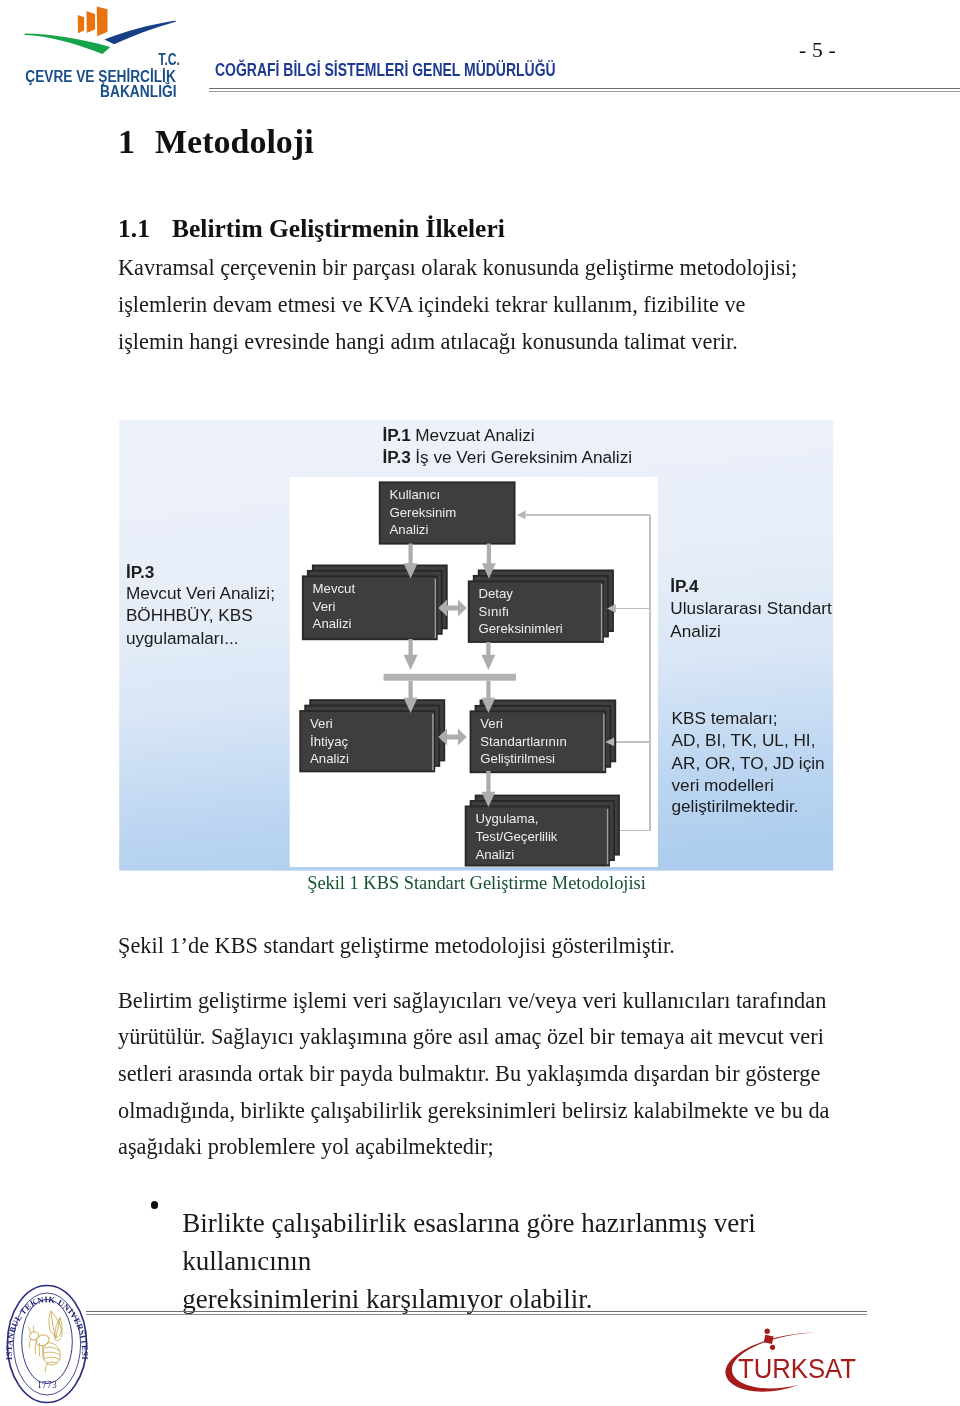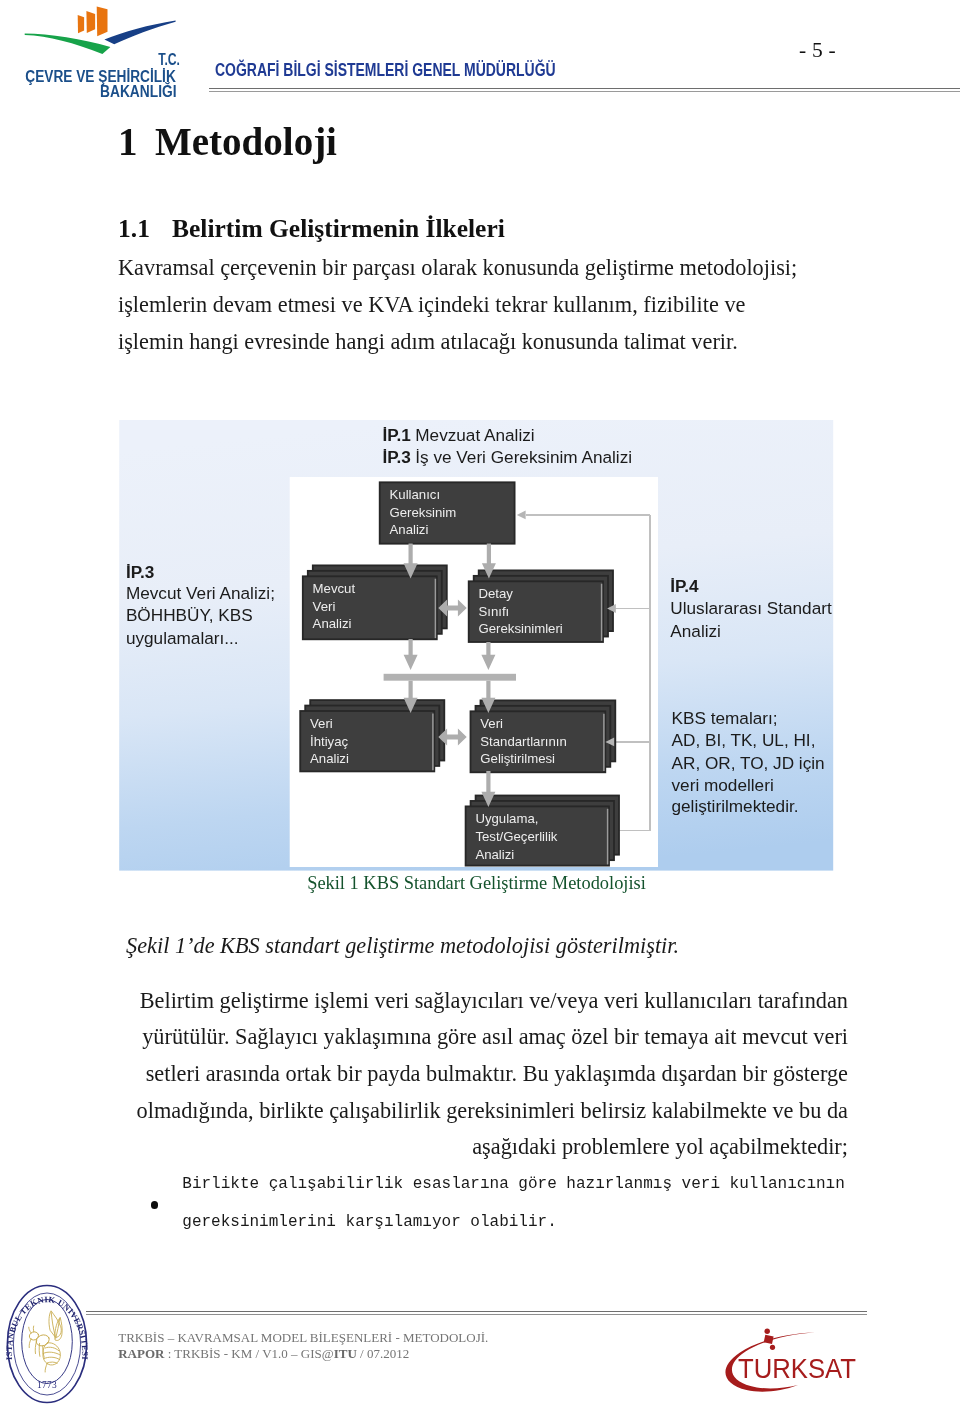--- a/index.html
+++ b/index.html
@@ -14,34 +14,34 @@
      color:#1F3A93;white-space:nowrap;transform:scaleX(0.786);transform-origin:0 0;
      line-height:18px;}
   #hdr-pageno{position:absolute;left:799px;top:38.8px;font-family:"Liberation Serif",serif;
      font-size:21.5px;color:#111;letter-spacing:0.2px;line-height:22px;}
   #hdr-rule{position:absolute;left:208.9px;top:87.5px;width:751.1px;height:5px;}
   #hdr-rule .r1{position:absolute;left:0;top:0;width:100%;height:1.3px;background:#6e6e6e;}
   #hdr-rule .r2{position:absolute;left:0;top:3.1px;width:100%;height:1.1px;background:#9a9a9a;}
 
   
   #h1{position:absolute;left:118px;top:127px;font-family:"Liberation Serif",serif;
-      font-weight:bold;font-size:39px;color:#111;line-height:30px;white-space:nowrap;}
+      font-weight:bold;font-size:34px;color:#111;line-height:30px;white-space:nowrap;}
   #h1 .num{display:inline-block;width:37px;}
   #h2{position:absolute;left:118px;top:201px;font-family:"Liberation Serif",serif;
       font-weight:bold;font-size:25.5px;color:#111;line-height:26px;white-space:nowrap;}
   #h2 .num{display:inline-block;width:54px;margin-top:15px;}
   .para{position:absolute;font-family:"Liberation Serif",serif;font-size:22.3px;
         line-height:36.6px;color:#1a1a1a;}
   #para1{left:118px;top:250.4px;width:730px;}
   #figcap{position:absolute;left:118px;top:872.5px;width:717px;text-align:center;
      font-family:"Liberation Serif",serif;font-size:18.4px;color:#14532d;}
-  #para2{left:126px;top:927.7px;width:730px;font-style:italic;}
-  #para3{left:118px;top:982.8px;width:730px;text-align:right;}
-  #bullet1{position:absolute;left:182.3px;top:1166px;width:690px;
-     font-family:Liberation Mono, monospace;font-size:16px;line-height:37.8px;color:#1a1a1a;}
+  #para2{left:118px;top:927.7px;width:730px;}
+  #para3{left:118px;top:982.8px;width:730px;}
+  #bullet1{position:absolute;left:182.3px;top:1205px;width:690px;
+     font-family:Liberation Serif, serif;font-size:27px;line-height:37.8px;color:#1a1a1a;}
   #bullet-dot{position:absolute;left:150.6px;top:1201.2px;width:7.7px;height:7.7px;
      border-radius:50%;background:#0d0d0d;}
 
   
   #ftr-rule{position:absolute;left:86.2px;top:1310.6px;width:781px;height:6px;}
   #ftr-rule .r1{position:absolute;left:0;top:0;width:100%;height:1.4px;background:#6e6e6e;}
   #ftr-rule .r2{position:absolute;left:0;top:3.2px;width:100%;height:1.2px;background:#8f8f8f;}
   #ftr-text{position:absolute;left:118.2px;top:1329.6px;font-family:"Liberation Serif",serif;
      font-size:13px;line-height:16.1px;color:#757575;white-space:nowrap;}
   #ftr-text .b{font-weight:bold;color:#6a6a6a;}
@@ -222,24 +222,20 @@
   <div id="bullet-dot"></div>
   <div id="bullet1">
     <div>Birlikte çalışabilirlik esaslarına göre hazırlanmış veri kullanıcının</div>
     <div>gereksinimlerini karşılamıyor olabilir.</div>
   </div>
 
   <div id="ftr-rule">
     <div class="r1"></div>
       <div class="r2"></div>
   </div>
-  <div id="ftr-text">
-    <div>TRKBİS – KAVRAMSAL MODEL BİLEŞENLERİ - METODOLOJİ.</div>
-    <div><span class="b">RAPOR</span><span> : TRKBİS - KM / V1.0 – GIS@</span><span class="b">ITU</span><span> / 07.2012</span></div>
-  </div>
 
   <div id="itu-logo">
     <svg viewBox="0 0 110 121" width="110" height="121">
       <defs>
         <path id="ituArc" d="M 10.2 78.5 A 35.2 51.5 0 1 1 79.8 78.5" fill="none"></path>
       </defs>
       <ellipse cx="45" cy="61" rx="39.6" ry="58.5" fill="none" stroke="#2B2E7E" stroke-width="1.7"></ellipse>
       <ellipse cx="45" cy="61" rx="33.6" ry="51.0" fill="none" stroke="#2B2E7E" stroke-width="0.85"></ellipse>
       <ellipse cx="45" cy="58.5" rx="25.3" ry="42.0" fill="none" stroke="#2B2E7E" stroke-width="0.95"></ellipse>
       <text font-family="Liberation Serif, serif" font-size="8.4" fill="#22256e" letter-spacing="0.35" font-weight="bold">

